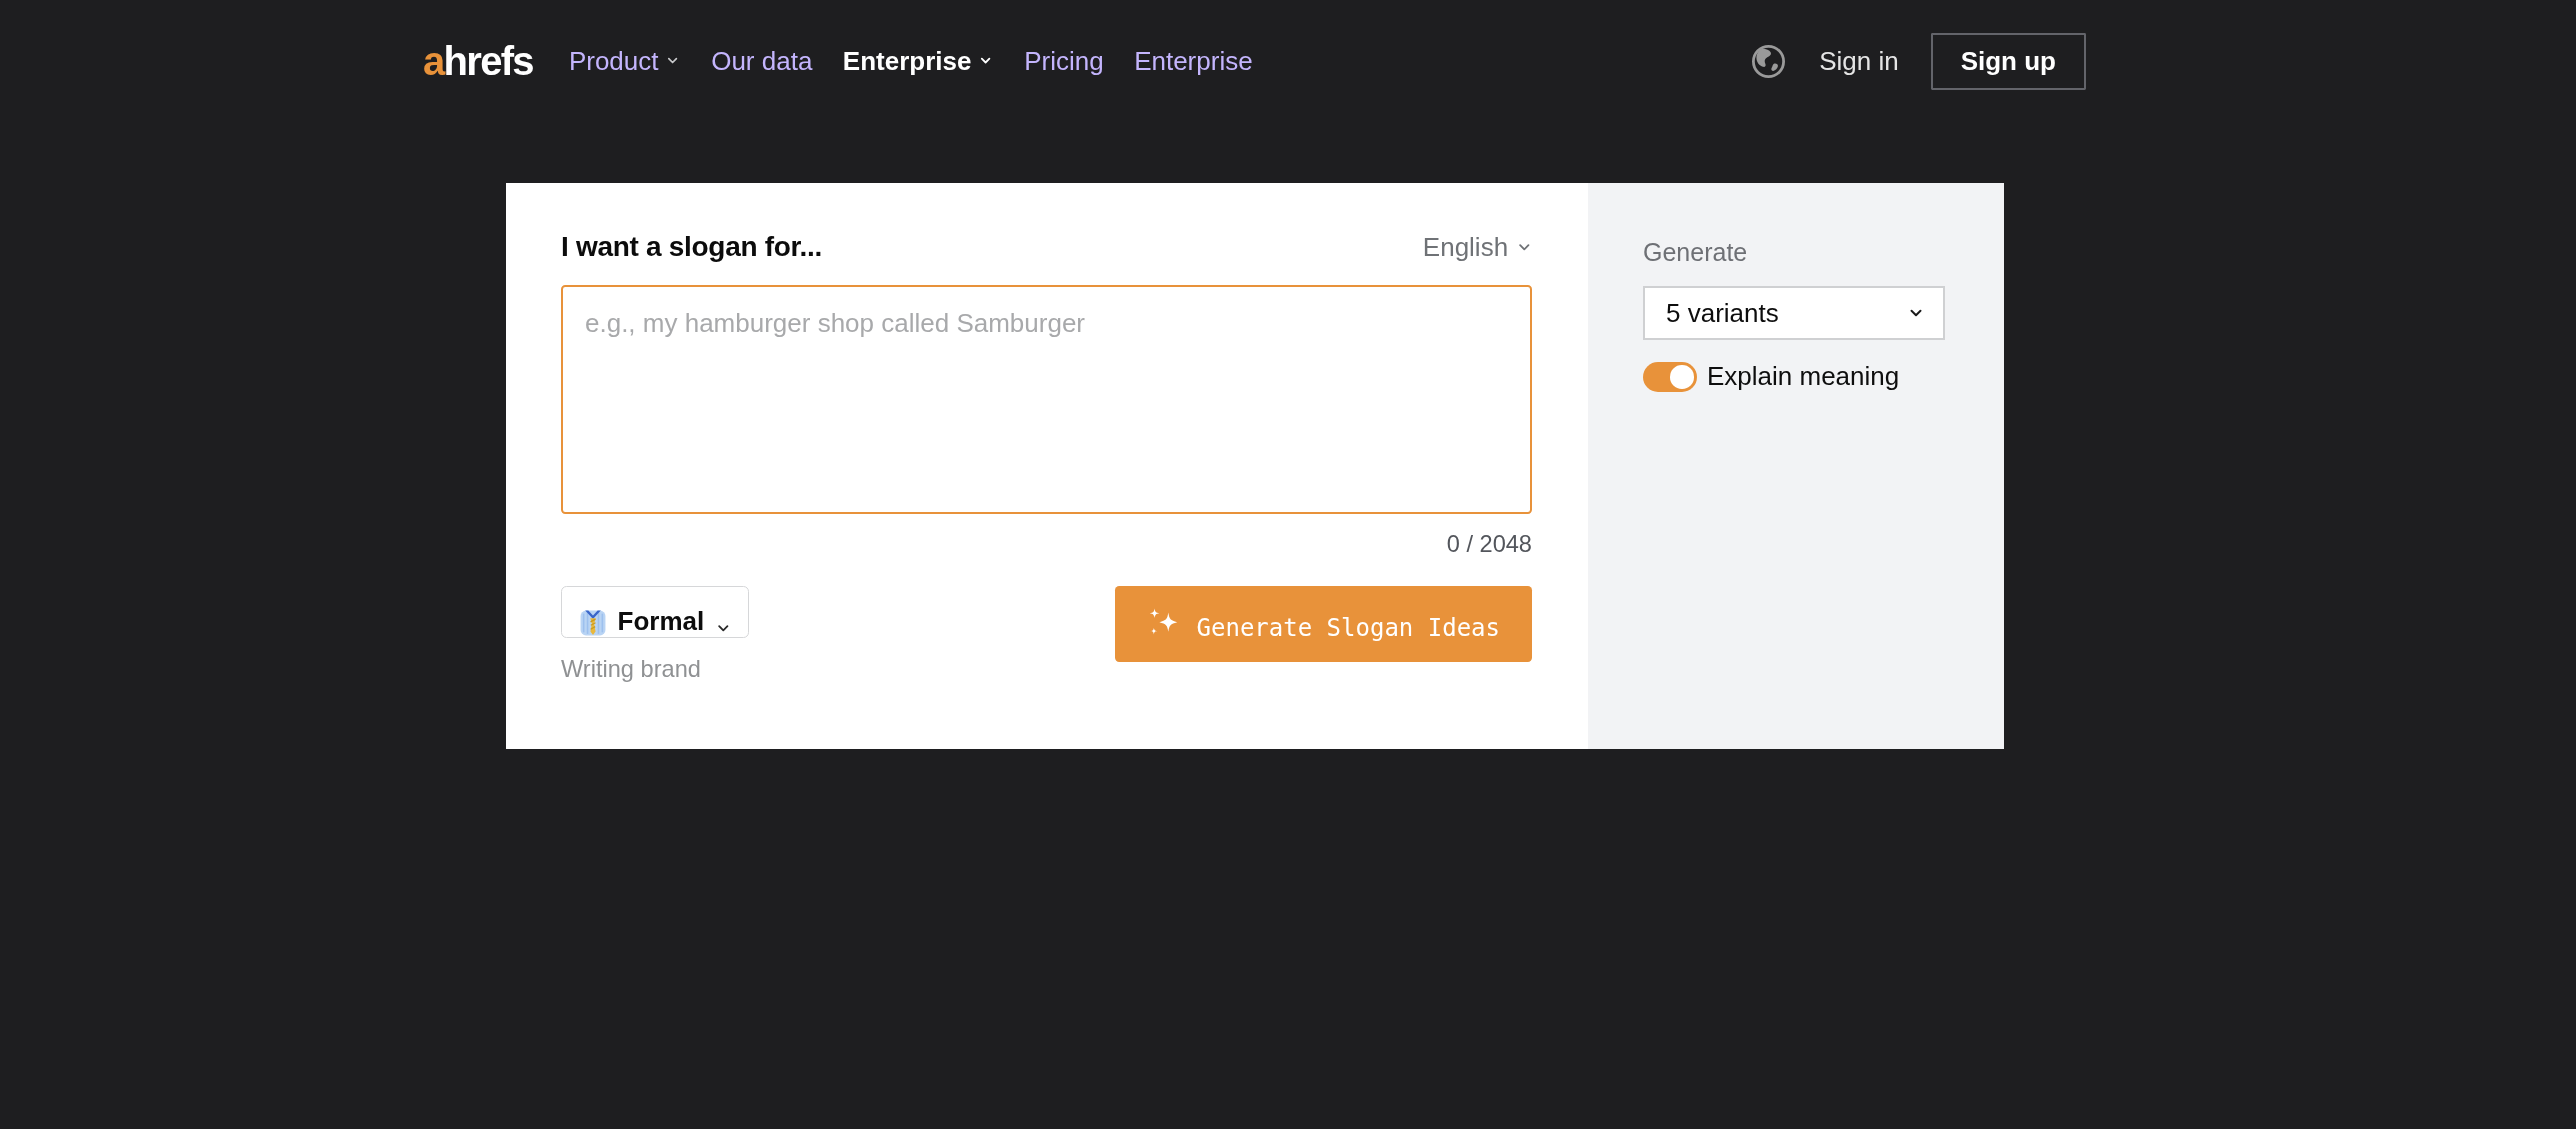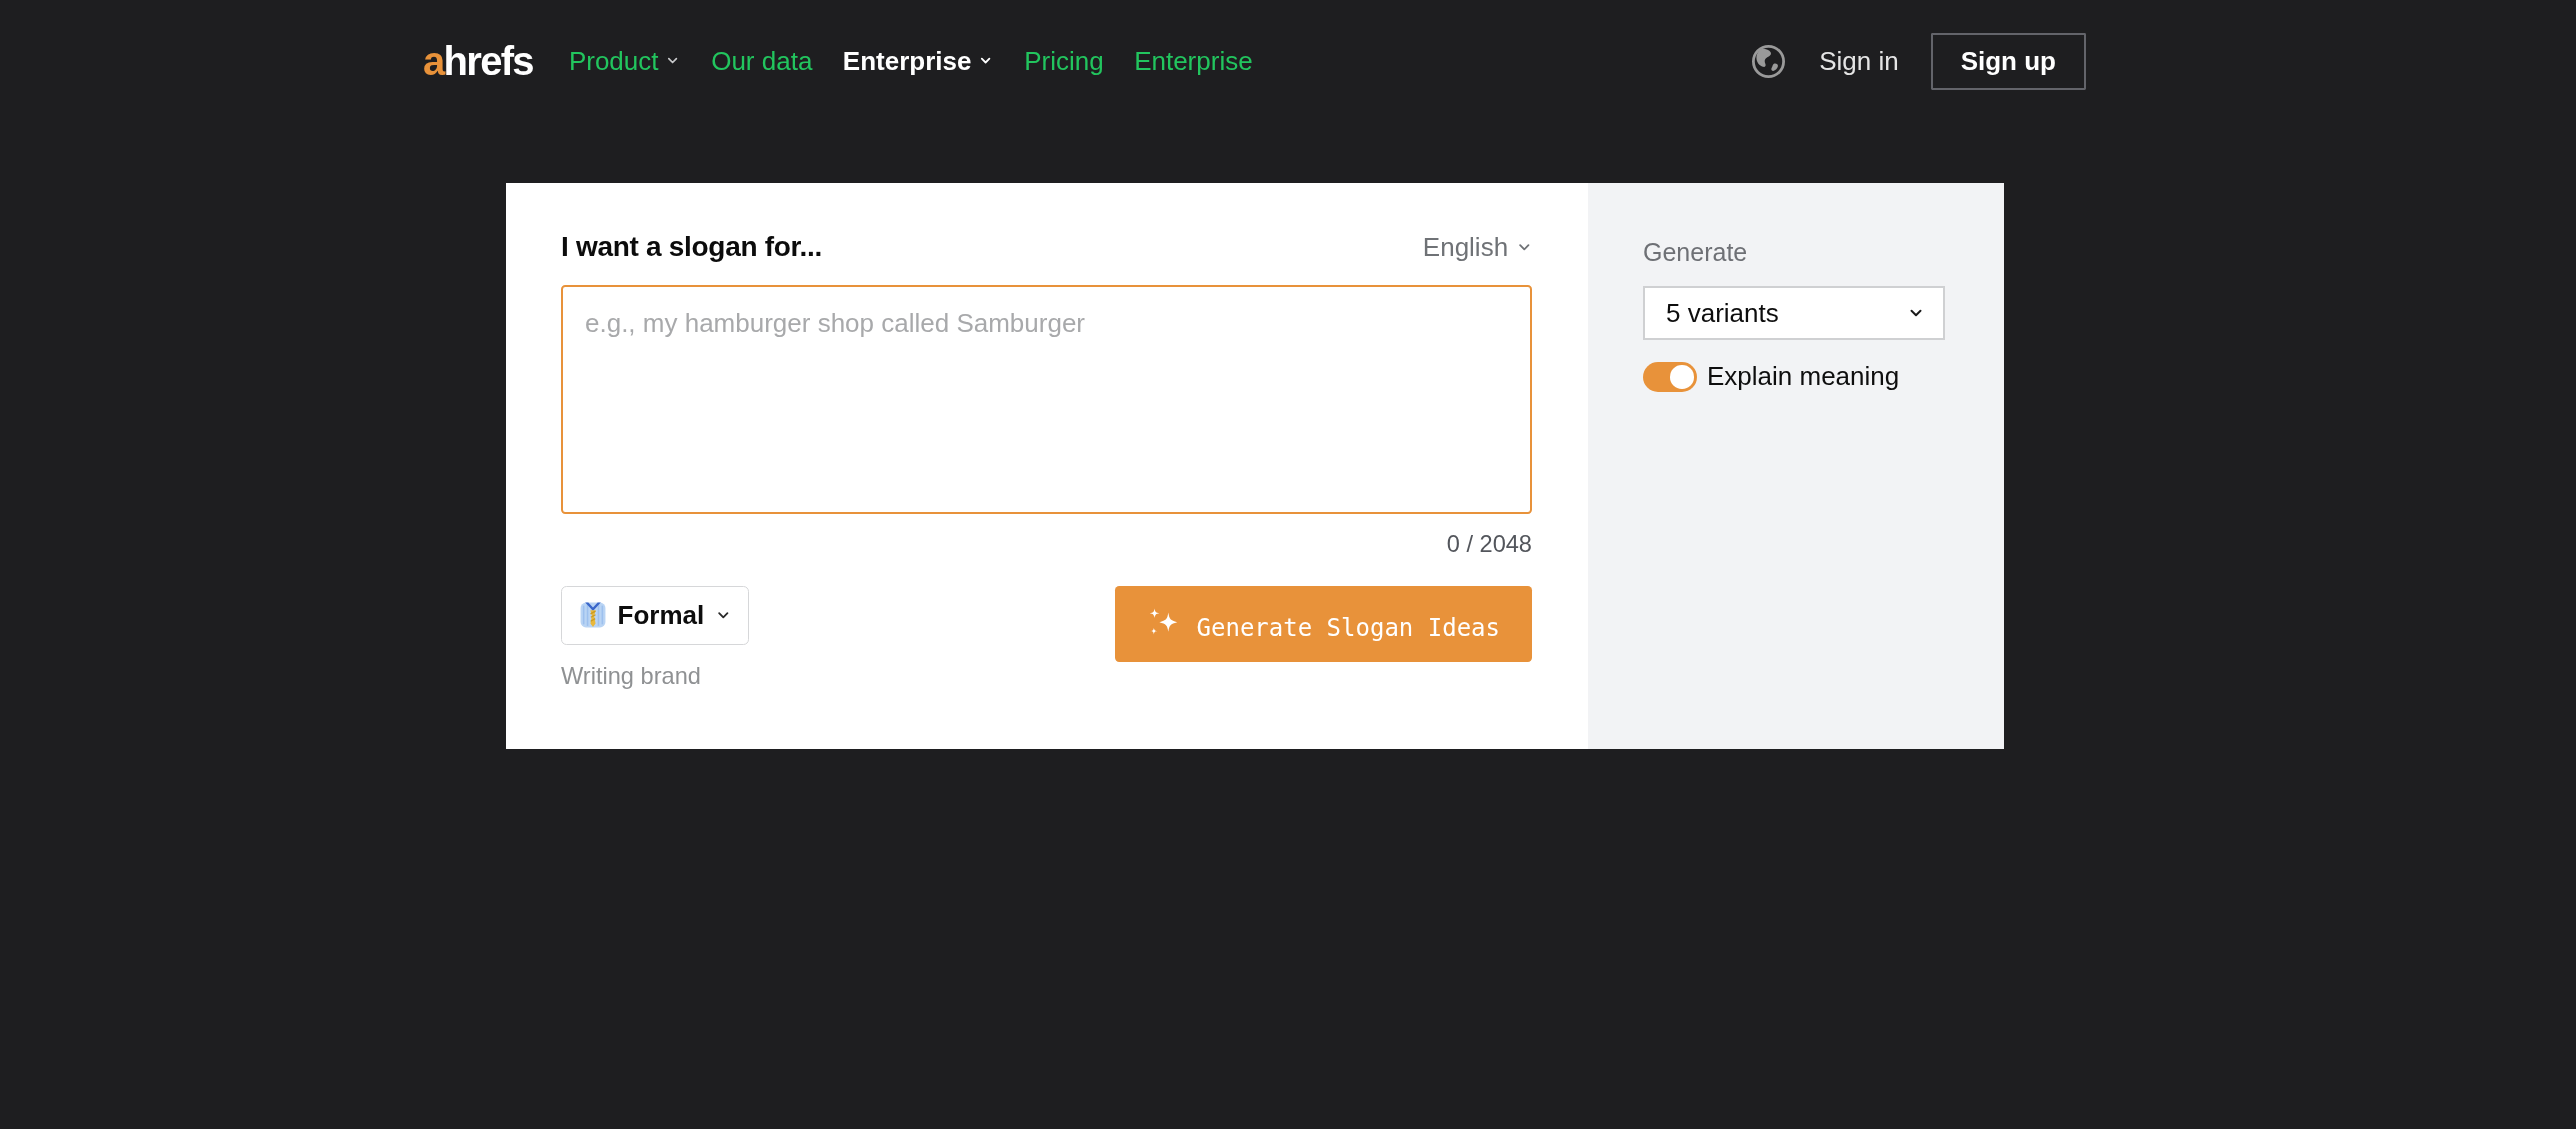--- a/index.html
+++ b/index.html
@@ -20,21 +20,21 @@
   }
   .logo {
     font-size: 40px; font-weight: bold; letter-spacing: -1.7px;
     color: #ffffff; text-decoration: none; cursor: pointer;
     display: flex; align-items: baseline;
   }
   .logo .accent { color: #e8923a; }
   .nav-links { display: flex; align-items: center; gap: 30.5px; margin-left: 36px; }
   .nav-item {
     display: flex; align-items: center; gap: 7px;
-    font-size: 26px; color: #22c55e; text-decoration: none; cursor: pointer;
+    font-size: 26px; color: #c4b5fd; text-decoration: none; cursor: pointer;
     white-space: nowrap;
   }
   .nav-item.active { color: #ffffff; font-weight: bold; }
   .chev { display: inline-block; }
   .nav-right { margin-left: auto; display: flex; align-items: center; gap: 32px; }
   .globe-btn { background: none; border: none; cursor: pointer; display: flex; }
   .signin { font-size: 26px; color: #e5e5e5; text-decoration: none; cursor: pointer; }
   .signup-btn {
     height: 57px; padding: 0 28px;
     background: transparent; border: 2.1px solid #63646a; border-radius: 1.4px;
@@ -77,23 +77,23 @@
     margin-top: 22px; width: 971px; height: 229px;
     border: 2.1px solid #e8923a; border-radius: 4.2px;
     padding: 21px 22px;
     font-size: 26px; color: #333; font-family: "Liberation Sans", sans-serif;
     resize: none; outline: none; display: block;
   }
   .slogan-input::placeholder { color: #a8a9ab; }
   .char-counter { margin-top: 16.6px; width: 971px; text-align: right; font-size: 23.6px; color: #53565c; }
   .row-bottom { margin-top: 28px; width: 971px; display: flex; justify-content: space-between; align-items: flex-start; }
   .tone-select {
-    height: 59px; padding: 0 16.6px;
+    height: 52px; padding: 0 16.6px;
     background: #ffffff; border: 1.4px solid #d6d7d9; border-radius: 5.5px;
-    display: flex; align-items: center; gap: 11px; cursor: pointer;
+    display: flex; align-items: flex-end; gap: 11px; cursor: pointer;
     font-size: 26px; font-weight: 600; color: #0d0d0d;
     font-family: "Liberation Sans", sans-serif;
   }
   .tone-caption { margin-top: 18px; font-size: 23.6px; color: #8f9193; }
   .generate-btn {
     height: 76px; padding: 0 32px;
     background: #e8923a; border: none; border-radius: 4.2px;
     display: flex; align-items: center; gap: 16.6px; cursor: pointer;
     color: #ffffff;
   }

